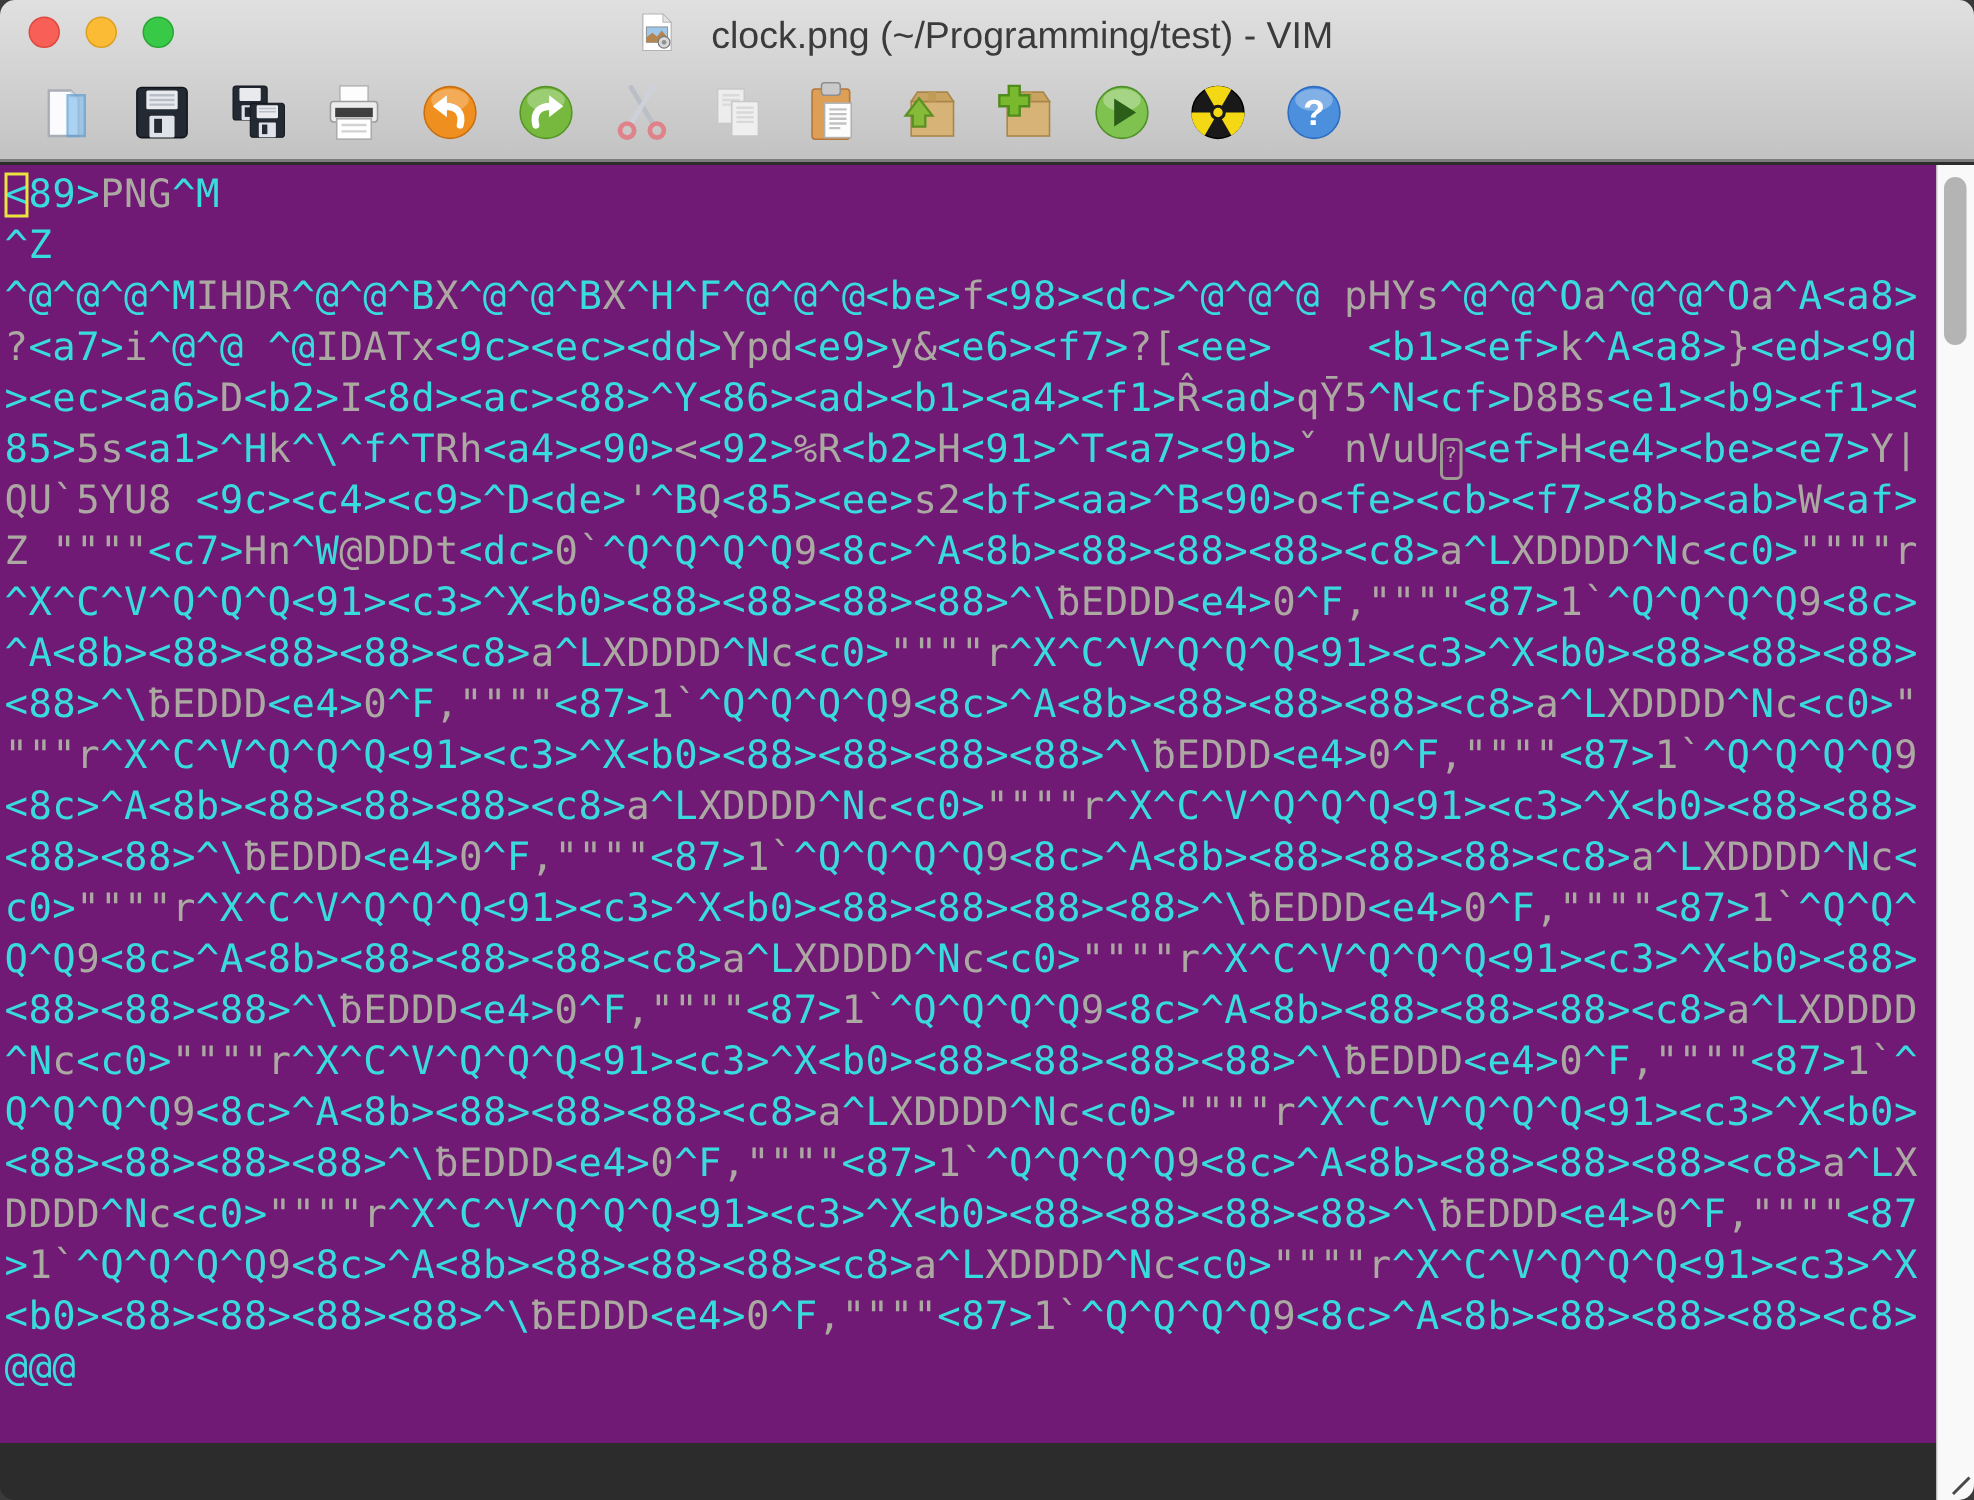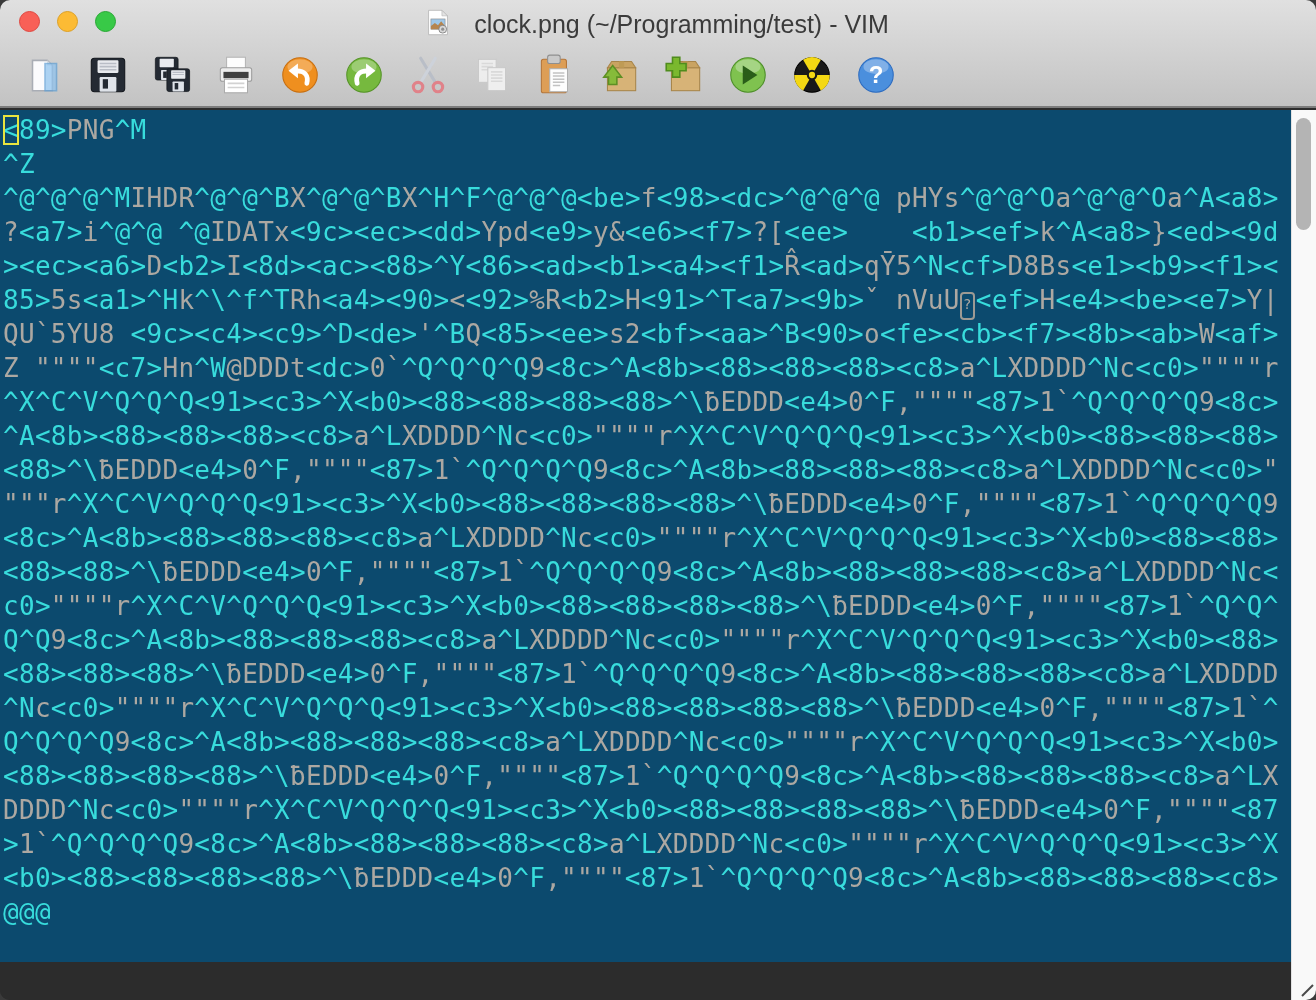--- a/index.html
+++ b/index.html
@@ -18,21 +18,21 @@
   .title-group{margin:0 auto;display:flex;align-items:center;gap:25px;padding-top:4px;}
   .title-text{font-size:25px;color:#3b3b3b;}
   
   .toolbar{height:62px;display:flex;align-items:center;padding-left:12px;}
   .tb-btn{width:64px;height:56px;background:transparent;border:none;padding:0;margin:0;
           display:flex;align-items:center;justify-content:center;}
   .tb-btn svg{width:46px;height:46px;}
   
   .content{position:absolute;top:110px;left:0;right:0;bottom:0;display:flex;}
   .left-col{flex:1;display:flex;flex-direction:column;min-width:0;}
-  .editor{flex:1;background:#0c4a6e;overflow:hidden;padding:3px 0 0 3px;
+  .editor{flex:1;background:#701a75;overflow:hidden;padding:3px 0 0 3px;
           font-family:"DejaVu Sans Mono",monospace;font-size:26px;letter-spacing:0.29px;}
   .line{height:34px;line-height:34px;white-space:pre;}
   .tx{color:#aca8a2;}
   .sp{color:#38dcdc;}
   .cursor{outline:2px solid #e9e43f;outline-offset:-2px;}
   .mg{display:inline-block;width:11px;height:24px;border:2px solid #9d9a94;border-radius:4px;
       color:#aca8a2;font-size:14px;line-height:21px;text-align:center;vertical-align:baseline;
       letter-spacing:0;margin-right:1px;}
   
   .statusline{height:32px;background:#c9c3a3;position:relative;flex:none;

